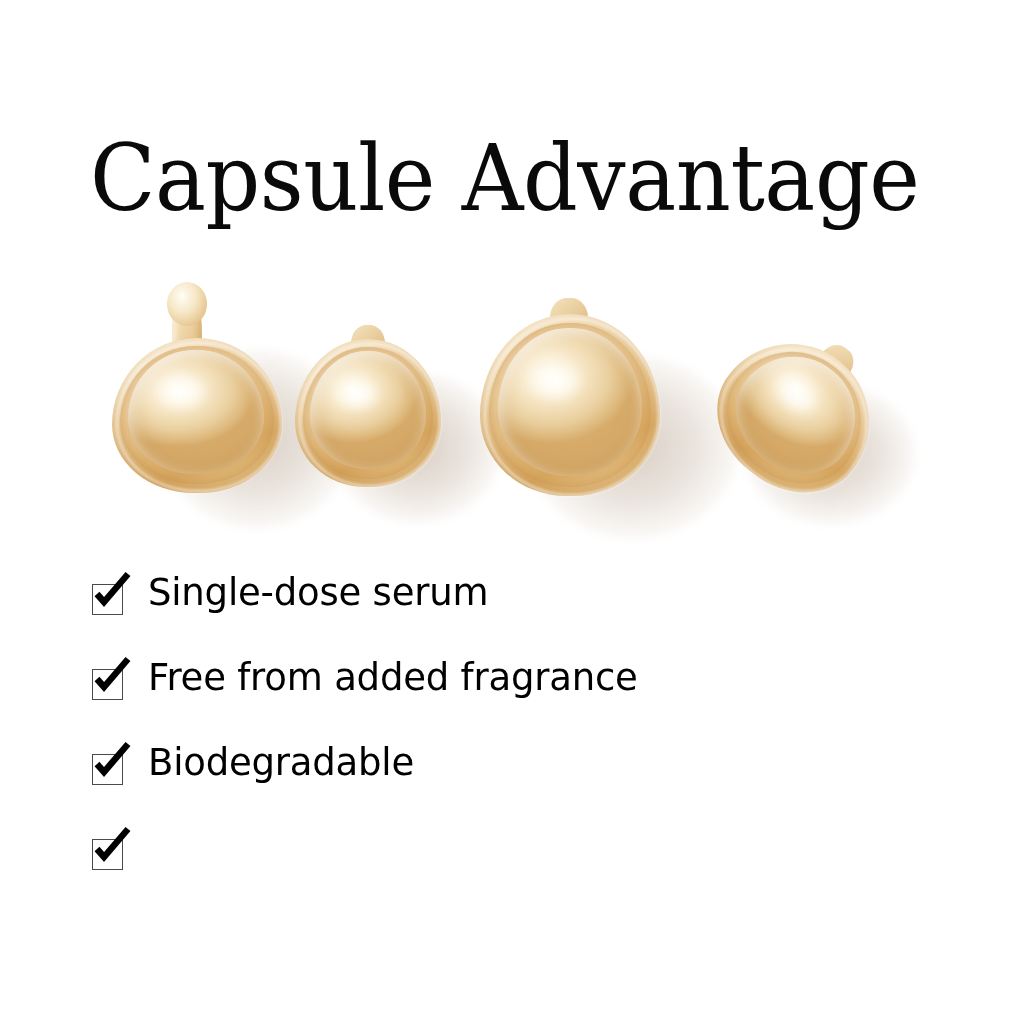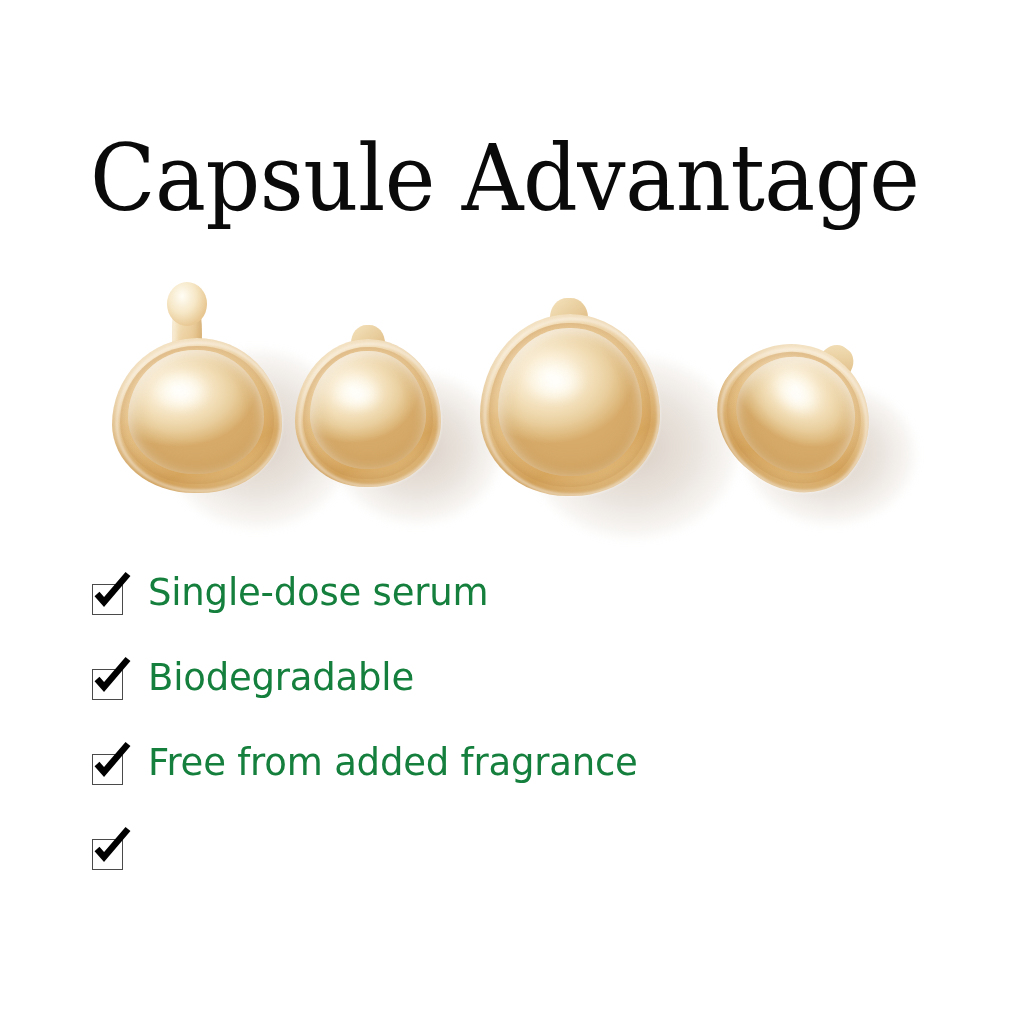--- a/index.html
+++ b/index.html
@@ -158,21 +158,21 @@
     top: -13px;
     width: 42px;
     height: 42px;
     overflow: visible;
   }
   .feature-text {
     font-family: "DejaVu Sans", "Liberation Sans", sans-serif;
     font-size: 37px;
     line-height: 46px;
     font-weight: 400;
-    color: #15803d;
+    color: #000000;
     letter-spacing: -0.2px;
     white-space: pre-line;
   }
 </style>
 </head>
 <body>
 
 <div class="title">Capsule Advantage</div>
 
 <div class="capsule-row">
@@ -238,33 +238,33 @@
     </span>
     <span class="feature-text">Single-dose serum</span>
   </div>
 
   <div class="feature-item">
     <span class="checkbox">
       <svg viewBox="0 0 42 42" aria-hidden="true">
         <path d="M7 22 L14 30 L38 2" fill="none" stroke="#000000" stroke-width="6.5" stroke-linecap="butt" stroke-linejoin="miter"></path>
       </svg>
     </span>
+    <span class="feature-text">Free from added fragrance</span>
+  </div>
+
+  <div class="feature-item">
+    <span class="checkbox">
+      <svg viewBox="0 0 42 42" aria-hidden="true">
+        <path d="M7 22 L14 30 L38 2" fill="none" stroke="#000000" stroke-width="6.5" stroke-linecap="butt" stroke-linejoin="miter"></path>
+      </svg>
+    </span>
     <span class="feature-text">Biodegradable</span>
   </div>
 
   <div class="feature-item">
     <span class="checkbox">
       <svg viewBox="0 0 42 42" aria-hidden="true">
         <path d="M7 22 L14 30 L38 2" fill="none" stroke="#000000" stroke-width="6.5" stroke-linecap="butt" stroke-linejoin="miter"></path>
       </svg>
     </span>
-    <span class="feature-text">Free from added fragrance</span>
-  </div>
-
-  <div class="feature-item">
-    <span class="checkbox">
-      <svg viewBox="0 0 42 42" aria-hidden="true">
-        <path d="M7 22 L14 30 L38 2" fill="none" stroke="#000000" stroke-width="6.5" stroke-linecap="butt" stroke-linejoin="miter"></path>
-      </svg>
-    </span>
   </div>
 
 </div>
 
 </body></html>

